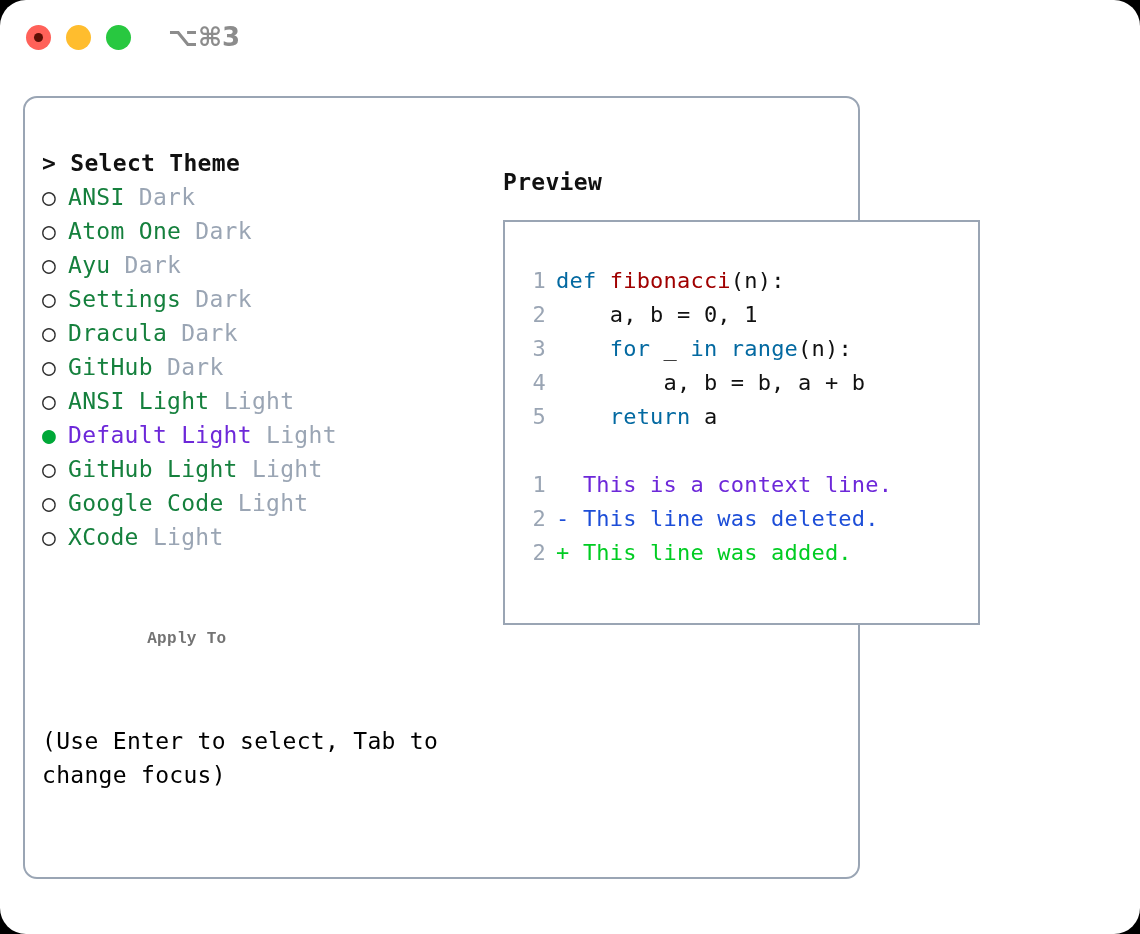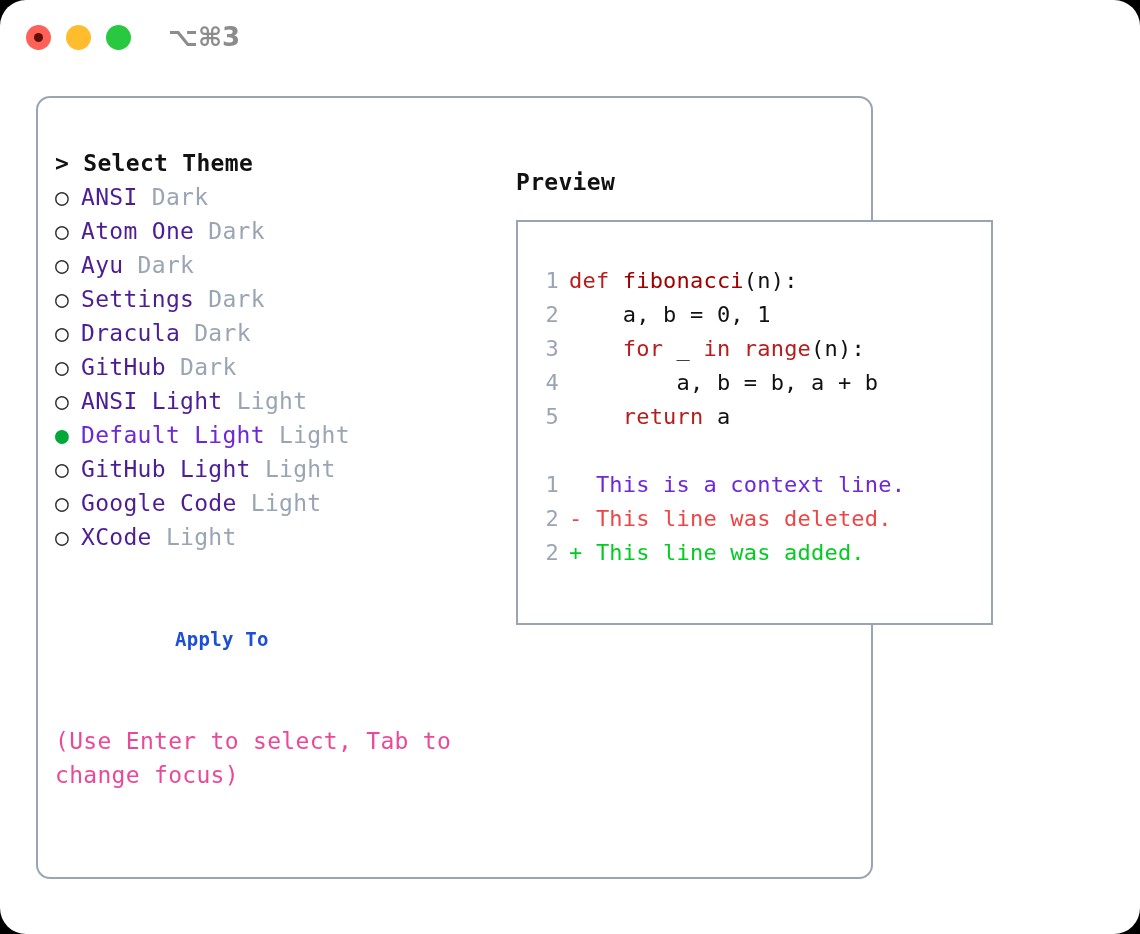--- a/index.html
+++ b/index.html
@@ -66,21 +66,21 @@
     font-size: 26px;
     font-weight: 700;
     color: #8c8c8c;
     letter-spacing: 0px;
     white-space: nowrap;
   }
 
   
   .card {
     position: absolute;
-    left: 36px; top: 96px;
+    left: 23px; top: 96px;
     width: 837px;
     height: 783px;
     border: 2px solid #9aa5b4;
     border-radius: 14px;
     box-sizing: border-box;
     background: #ffffff;
   }
 
   
   .left-pane {
@@ -103,39 +103,40 @@
     color: #333333;
     letter-spacing: 0.3px;
     display: block;
   }
   .bullet {
     display: inline-block;
     width: 26px;
     color: #333333;
   }
   .bullet.sel { color: #00a838; }
-  .row-name { color: #4c1d95; }
+  .row-name { color: #15803d; }
   .list-row.selected .row-name { color: #6d28d9; text-align: right; }
   .row-cat  { color: #9aa5b4; }
 
   .section-head {
-    font-size: 19px;
-    font-weight: 700;
-    color: #1d4ed8;
-    line-height: 34px;
-    white-space: pre;
-    letter-spacing: 0.3px;
+    font-size: 16px;
+    font-weight: 700;
+    color: #737373;
+    line-height: 34px;
+    white-space: pre;
+    letter-spacing: 0.3px;
+    font-family: Liberation Mono, monospace;
   }
   .spacer { height: 34px; }
 
   .hint {
     margin-top: 34px;
     font-size: 23px;
     line-height: 34px;
-    color: #ec4899;
+    color: #000000;
     letter-spacing: 0.3px;
     width: 400px;
   }
 
   
   .right-pane {
     position: absolute;
     left: 478px; top: 48px;
     width: 490px;
   }
@@ -163,26 +164,26 @@
     padding-left: 15px;
     letter-spacing: 0.2px;
   }
   .ln {
     display: inline-block;
     width: 26px;
     text-align: right;
     color: #9aa5b4;
     margin-right: 10px;
   }
-  .kw   { color: #b91c1c; }
+  .kw   { color: #0369a1; }
   .fn   { color: #a00000; }
   .pl   { color: #111111; }
   .blank-line { height: 34px; }
   .diff-ctx { color: #6d28d9; }
-  .diff-del { color: #ef4444; }
+  .diff-del { color: #1d4ed8; }
   .diff-add { color: #00cc22; }
 </style>
 </head>
 <body>
 
 <div class="window">
 
   <div class="titlebar">
     <div class="traffic">
       <span class="dot dot-red"></span>

